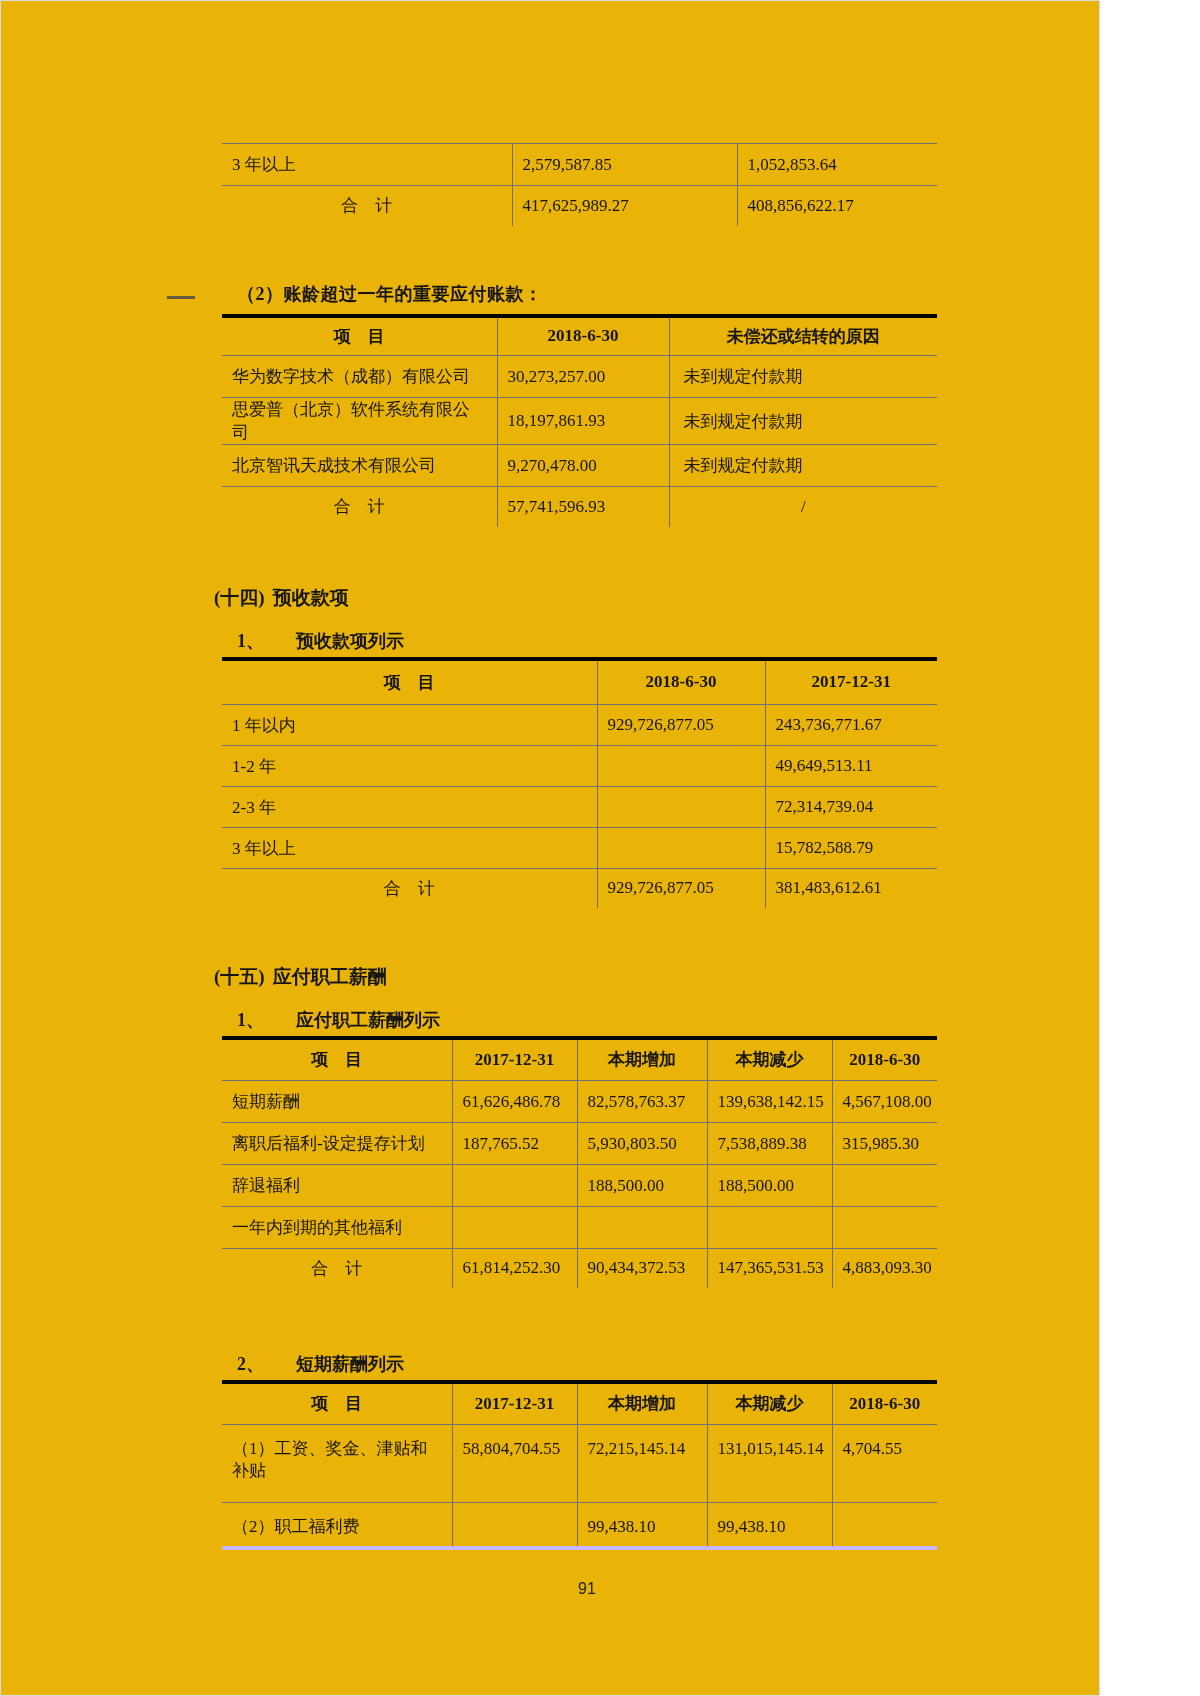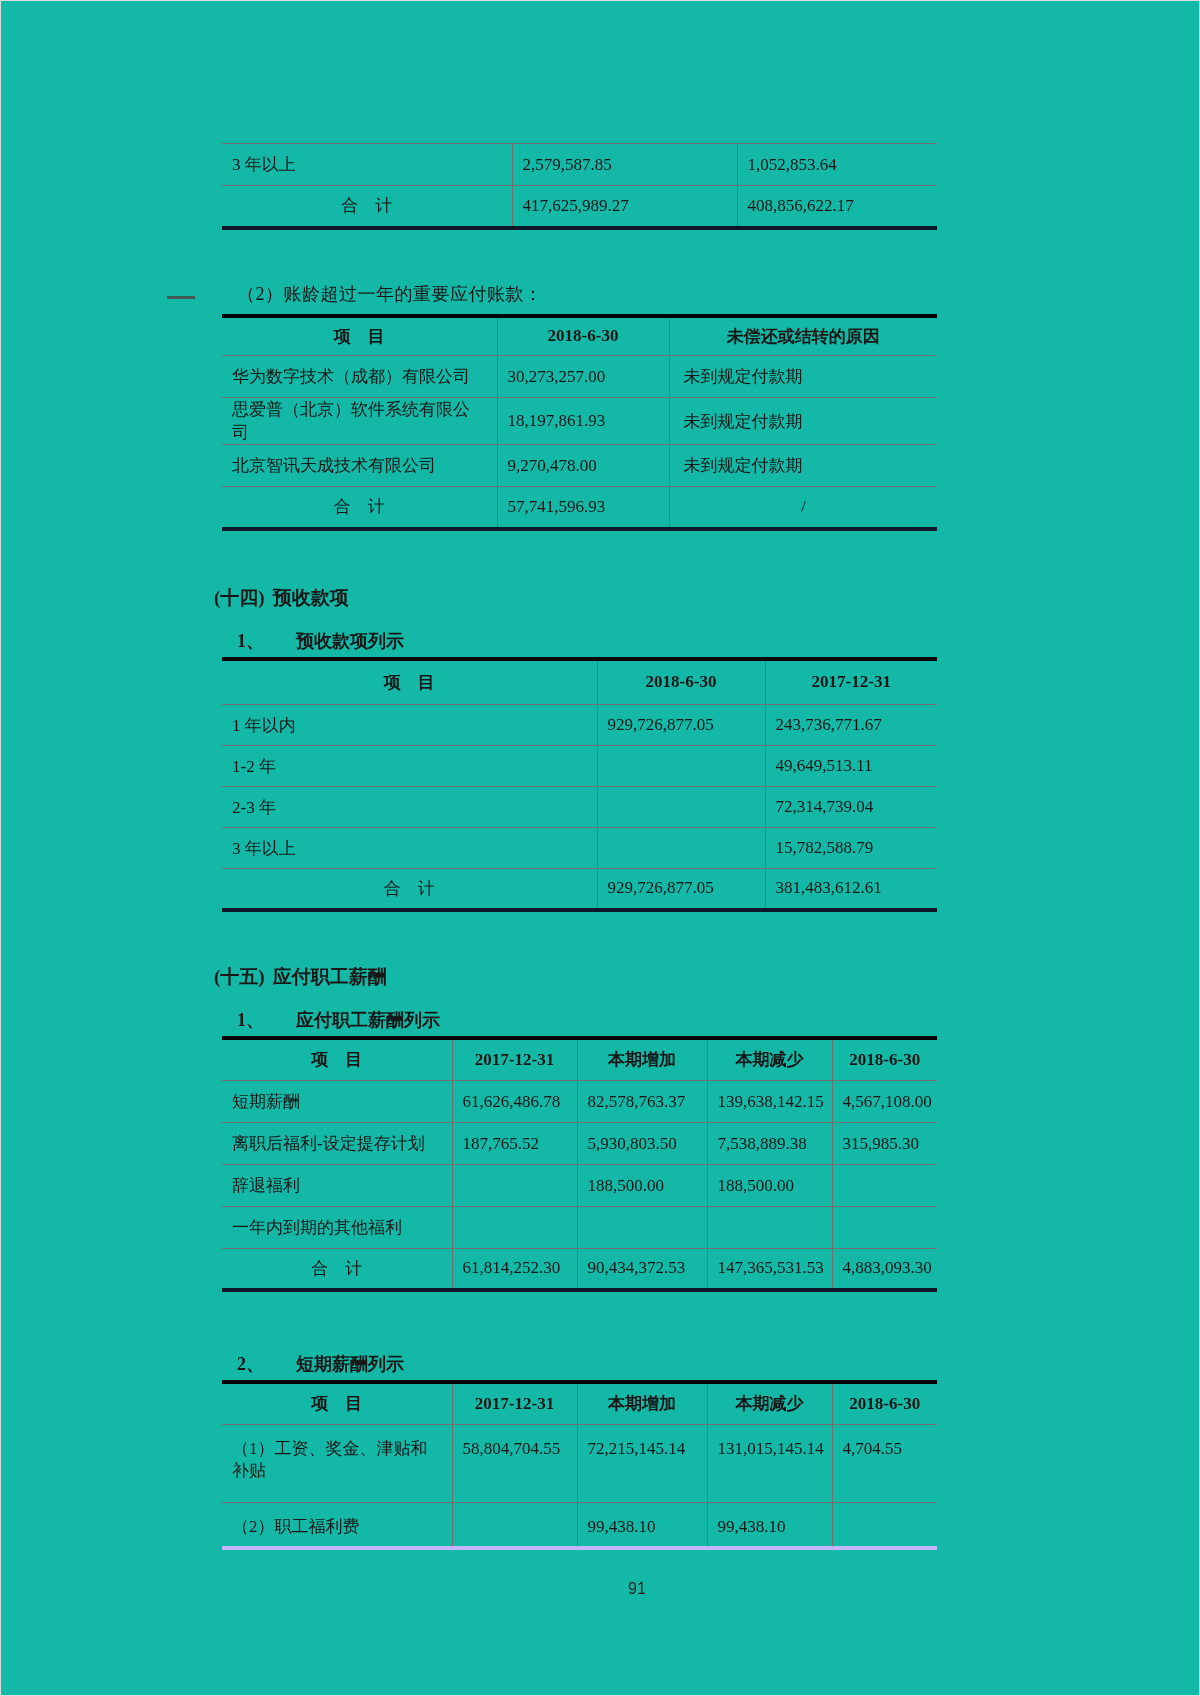--- a/index.html
+++ b/index.html
@@ -1,38 +1,38 @@
 <!DOCTYPE html>
 <html><head>
 <meta charset="utf-8">
 <style>
   * { margin:0; padding:0; box-sizing:border-box; }
   html,body { background:#ffffff; }
   .page {
-    width:1200px; height:1696px;
-    background:#14b8a6;
+    width:1100px; height:1696px;
+    background:#eab308;
     border:1px solid #dcdcdc;
     font-family:"Liberation Serif","DejaVu Serif",serif;
     color:#161616;
     position:relative;
     overflow:hidden;
   }
   .content { padding-top:142px; }
 
   table { border-collapse:collapse; table-layout:fixed; width:715px; margin-left:221px; font-size:17px; }
   td, th { font-weight:normal; padding:0 10px; overflow:hidden; vertical-align:middle; }
   td + td, th + th { border-left:1px solid #6f6f6f; }
   tbody tr { border-bottom:1px solid #6f6f6f; }
   thead tr { border-bottom:1px solid #6f6f6f; }
   th { text-align:center;font-weight:bold; }
   .num { text-align:left; }
   .ctr { text-align:center; }
   .thick-top { border-top:4px solid #050505; }
   .thin-top { border-top:1px solid #6f6f6f; }
-  tr.thick-bottom { border-bottom:4px solid #0f172a; }
+  tr.thick-bottom { border-bottom:4px solid #eab308; }
   tr.thin-bottom { border-bottom:4px solid #c4b5fd; }
 
   
   .tbl-carryover tr { height:42px; }
 
   
   .tbl-overdue thead tr { height:40px; }
   .tbl-overdue tbody tr { height:42px; }
   .tbl-overdue .reason { text-align:left; padding-left:14px; }
 
@@ -45,21 +45,21 @@
   .tbl-payroll tbody tr { height:42px; }
   .tbl-payroll tbody tr.total-row { height:41px; }
 
   .tbl-shortterm thead tr { height:43px; }
   .tbl-shortterm tbody tr.two-line { height:78px; }
   .tbl-shortterm tbody tr.one-line { height:45px; }
   .tbl-shortterm tbody td { vertical-align:top; padding-top:13px; line-height:22px; }
 
   .overdue-heading {
     margin:52px 0 8px 236px;
-    font-size:18px; font-weight:normal;
+    font-size:18px; font-weight:bold;
     letter-spacing:0.5px;
   }
   .margin-dash {
     position:absolute; left:166px; top:295px;
     width:28px; height:3px; background:#4a4a4a; opacity:0.85;
   }
   .sec-title { margin:52px 0 0 165px; font-size:19px; font-weight:bold; }
   .sec-title .sec-no { margin-right:8px;margin-left:48px; }
   .sub-title { margin:18px 0 4px 236px; font-size:18px; font-weight:bold; }
   .sub-title .sub-no { margin-right:32px; }

